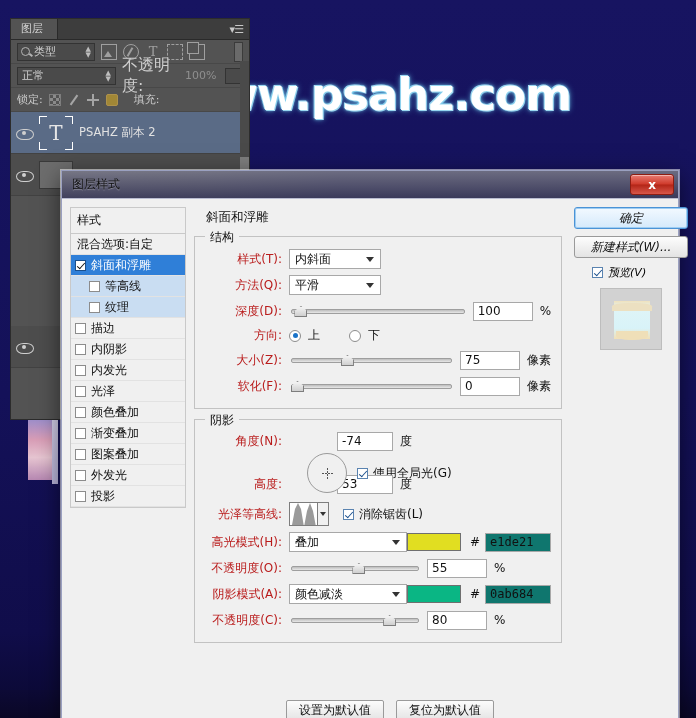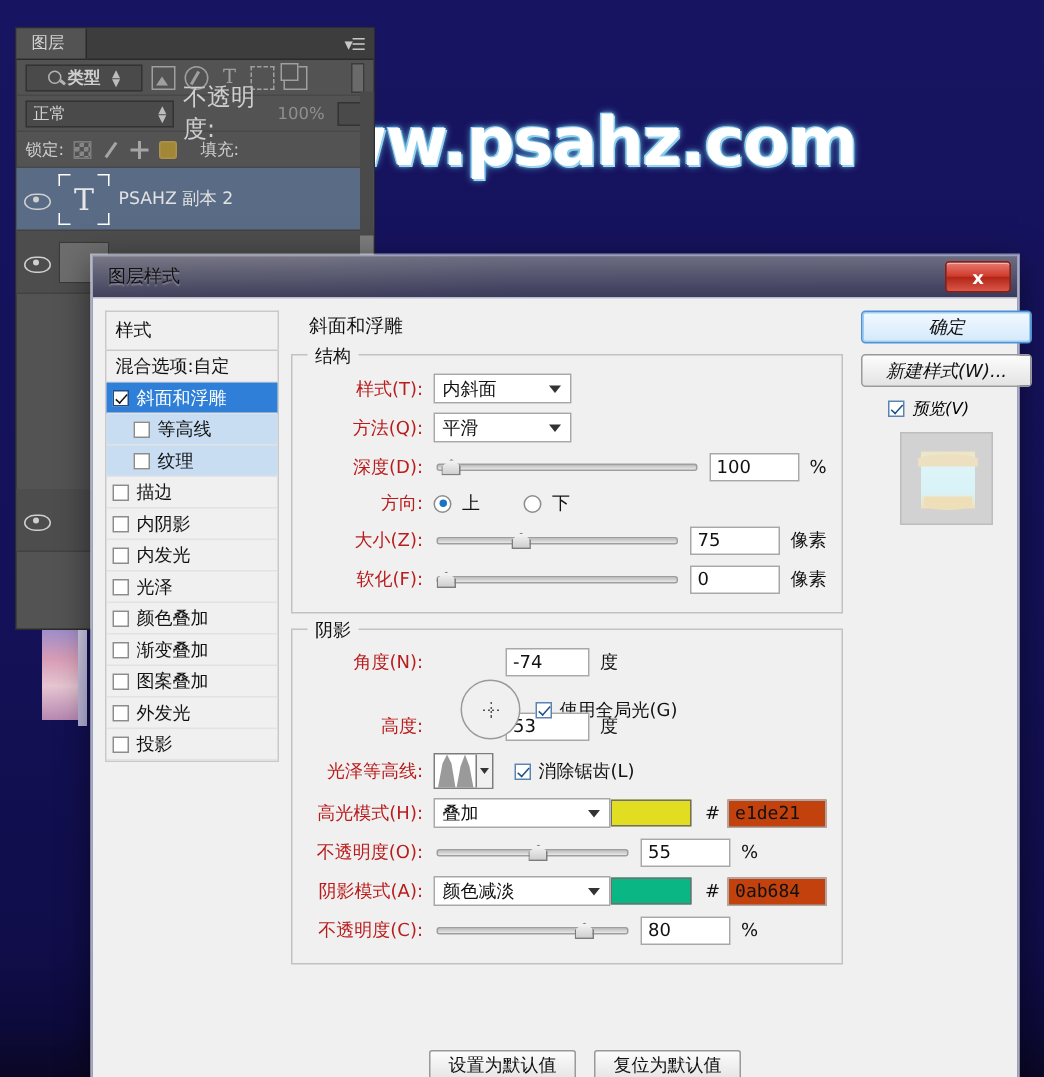--- a/index.html
+++ b/index.html
@@ -56,21 +56,21 @@
     line-height: 14px;
   }
   .lp-menu { position: absolute; right: 6px; top: 4px; color: #c8c8c8; font-size: 11px; letter-spacing:-1px;}
   .lp-row {
     height: 24px; display: flex; align-items: center; gap: 6px;
     padding: 0 6px; border-bottom: 1px solid #484848;
   }
   .lp-filter-select {
     display:flex; align-items:center; gap:4px;
     background: #4a4a4a; border: 1px solid #333; height: 18px;
-    padding: 0 14px; width: 78px; color:#cfcfcf; font-size:11px;font-weight:bold;
+    padding: 0 3px; width: 78px; color:#cfcfcf; font-size:11px;
   }
   .mag { width:9px;height:9px;border:1.5px solid #b4b4b4;border-radius:50%; position:relative;}
   .mag:after{content:"";position:absolute;width:4px;height:1.5px;background:#b4b4b4;right:-4px;bottom:0;transform:rotate(40deg);}
   .spin { margin-left:auto; font-size:7px; line-height:6px; color:#bdbdbd;}
   .ficon {
     width:16px;height:16px; display:inline-block; position:relative; opacity:.72;
   }
   .ficon.img{border:1.4px solid #bdbdbd;}
   .ficon.img:after{content:"";position:absolute;left:2px;bottom:2px;width:0;height:0;border-left:4px solid transparent;border-right:4px solid transparent;border-bottom:6px solid #bdbdbd;}
   .ficon.adj{border:1.4px solid #bdbdbd;border-radius:50%;}
@@ -273,21 +273,21 @@
     display: flex; align-items: center; justify-content: center;
     background: #f0f0f0;
   }
   .contour-box .drop i {
     width: 0; height: 0; border-left: 3.5px solid transparent;
     border-right: 3.5px solid transparent; border-top: 4px solid #333;
   }
   .swatch { width: 54px; height: 18px; border: 1px solid #6f6f6f; flex: none; }
   .hash { font-size: 12px; color: #111; margin: 0 5px 0 9px; }
   .hexbox {
-    height: 19px; border: 1px solid #a8a8a8; background: #c2410c; width: 66px;
+    height: 19px; border: 1px solid #a8a8a8; background: #0f766e; width: 66px;
     font-size: 12px; color: #111; padding: 0 4px; line-height: 17px;
     font-family: "DejaVu Sans Mono", monospace; flex: none;
   }
 
   
   .btn-col { width: 124px; flex: none; padding-left: 4px; font-style: italic; }
   .btn {
     width: 114px; height: 22px; margin-bottom: 7px;
     border: 1px solid #9a9a9a; border-radius: 3px;
     background: linear-gradient(180deg,#fdfdfd,#e3e3e3);

